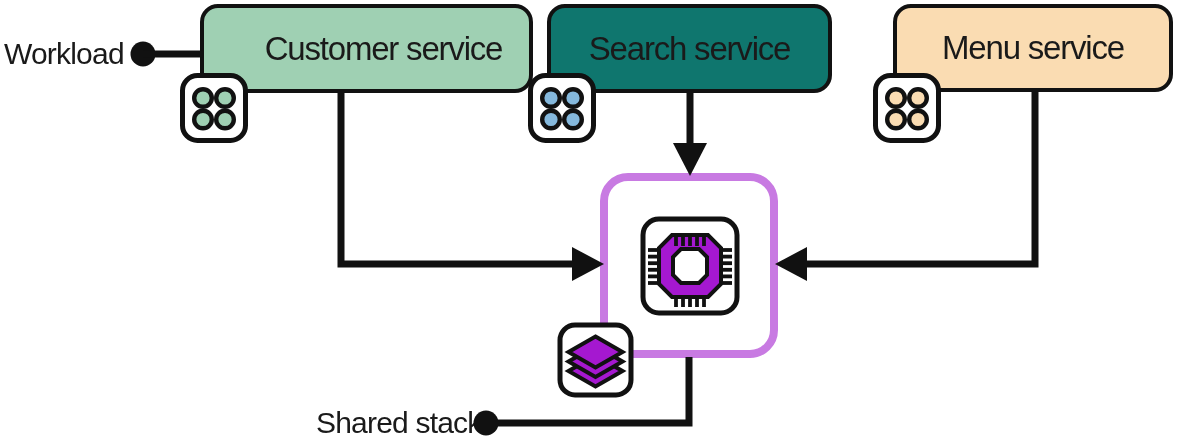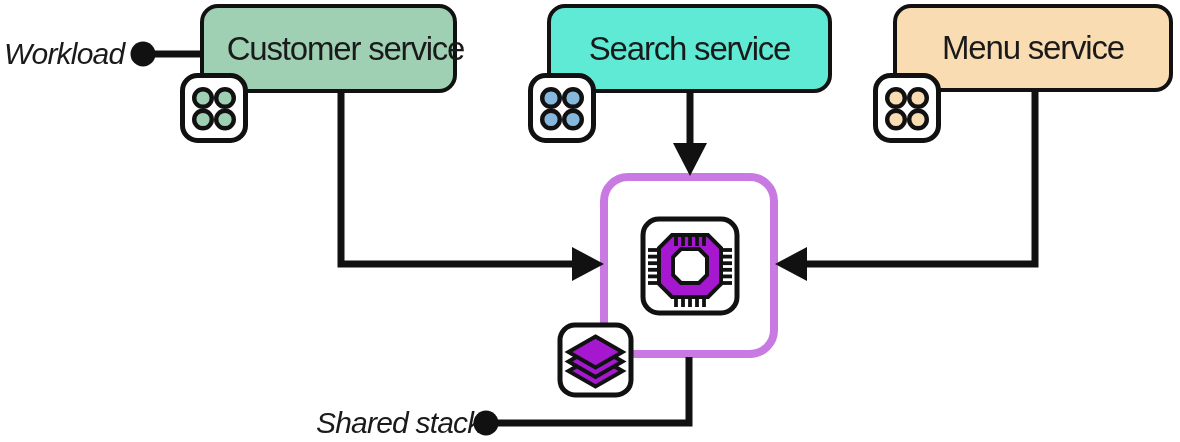--- a/index.html
+++ b/index.html
@@ -37,21 +37,21 @@
     display: flex;
     align-items: center;
     justify-content: center;
   }
   .service-box span {
     font-size: 33px;
     font-weight: 500;
     letter-spacing: -1.2px;
     white-space: nowrap;
   }
-  #box-customer { left: 200px; top: 4px;  width: 257px; height: 89px; padding-left: 34px; }
+  #box-customer { left: 200px; top: 4px;  width: 333px; height: 89px; padding-left: 34px; }
   #box-search   { left: 547px; top: 4px;  width: 285px; height: 89px; }
   #box-menu     { left: 893px; top: 4px;  width: 280px; height: 88px; }
 
   .shared-box {
     position: absolute;
     left: 600px; top: 173px;
     width: 178px; height: 185px;
     box-sizing: border-box;
     border: 8px solid #c87ae2;
     border-radius: 28px;
@@ -64,21 +64,20 @@
   #icon-grid-search   { left: 528px; top: 73px; width: 68px; height: 70px; }
   #icon-grid-menu     { left: 873px; top: 73px; width: 68px; height: 70px; }
   #icon-cpu           { left: 640px; top: 216px; width: 100px; height: 100px; }
   #icon-layers        { left: 557px; top: 322px; width: 77px; height: 76px; }
 
   .icon-bg { fill: #ffffff; stroke: #111111; }
 
   .side-label {
     position: absolute;
     z-index: 3;
-    font-style: italic;
     font-weight: 500;
     font-size: 30px;
     letter-spacing: -0.8px;
     line-height: 34px;
     white-space: nowrap;
   }
   #label-workload     { left: 4px;   top: 37px; }
   #label-shared-stack { left: 316px; top: 406px; }
 </style>
 </head>
@@ -102,21 +101,21 @@
     <path d="M689,357 V423 H490"></path>
     <circle cx="486" cy="423" r="12.5"></circle>
   </svg>
 
   <div class="side-label" id="label-workload">Workload</div>
 
   <div class="service-box" id="box-customer" style="background-color: rgb(159, 208, 179);">
     <span>Customer service</span>
   </div>
 
-  <div class="service-box" id="box-search" style="background-color: #5eead4;">
+  <div class="service-box" id="box-search" style="background-color: #0f766e;">
     <span>Search service</span>
   </div>
 
   <div class="service-box" id="box-menu" style="background-color: rgb(250, 220, 178);">
     <span>Menu service</span>
   </div>
 
   <svg class="icon" id="icon-grid-customer" viewBox="0 0 68 70">
     <rect class="icon-bg" x="2.5" y="2.5" width="63" height="65" rx="15" stroke-width="5"></rect>
     <circle cx="23" cy="25" r="8.8" stroke="#111111" stroke-width="4.4" fill="#9fd0b3"></circle>

